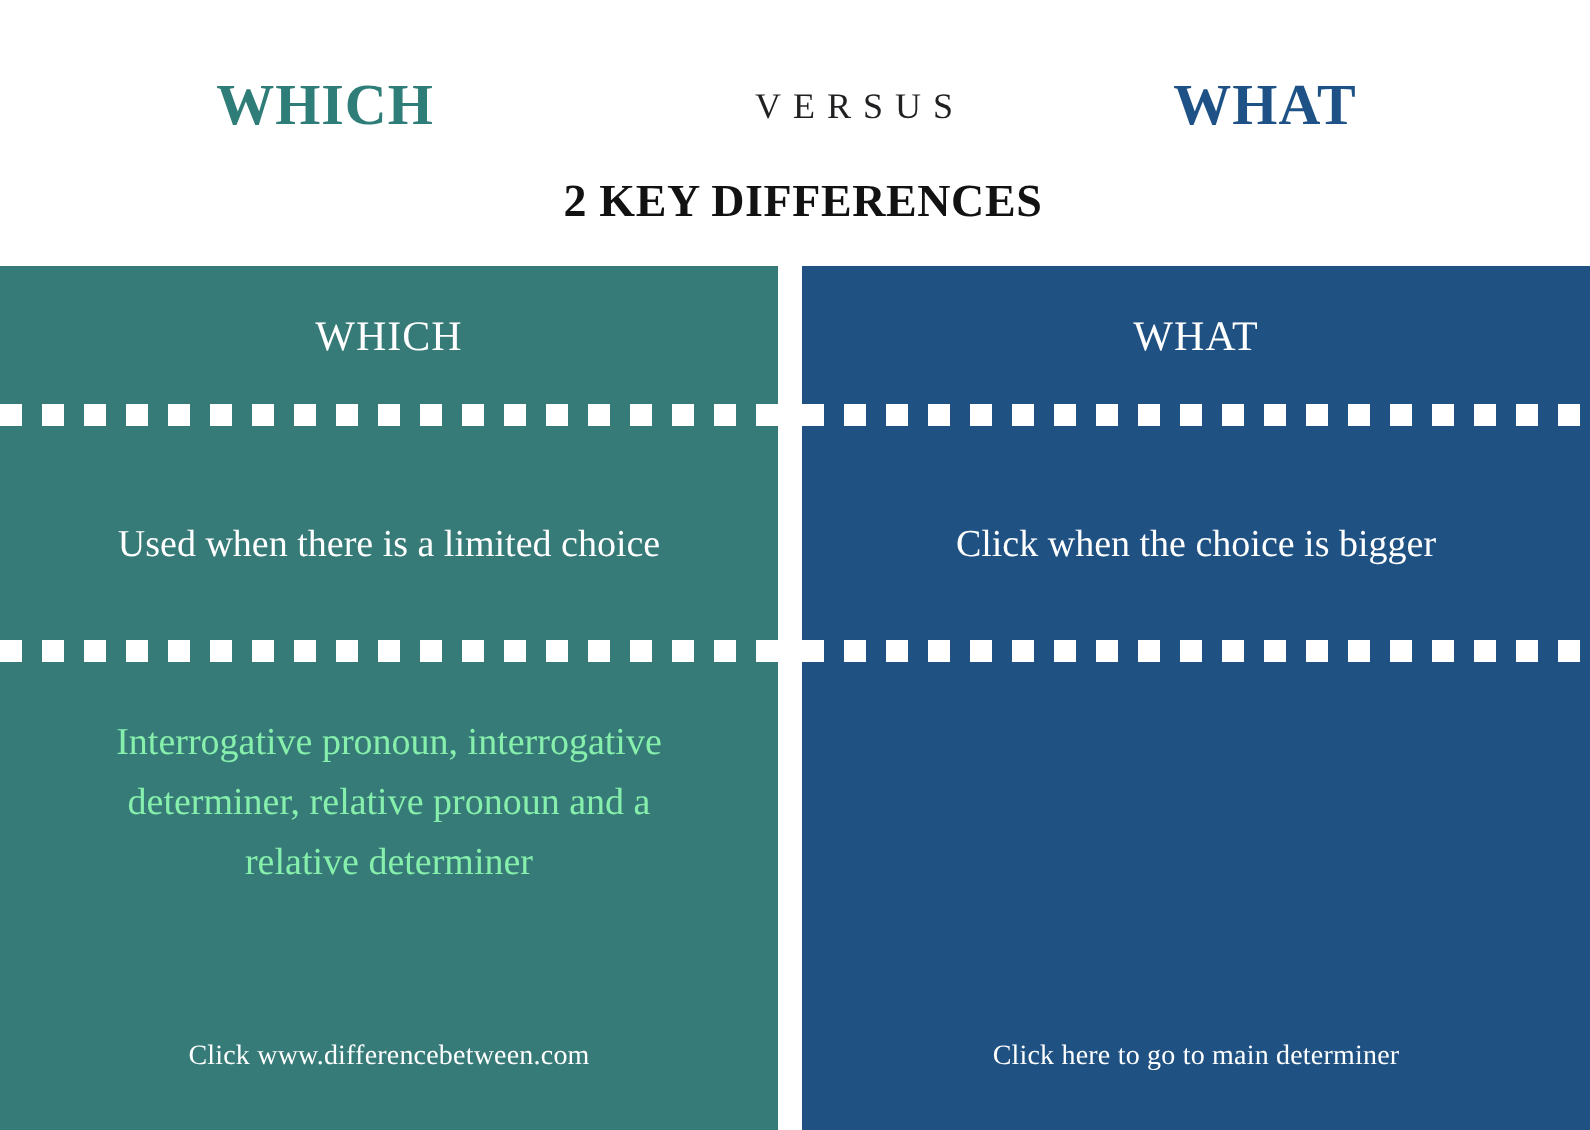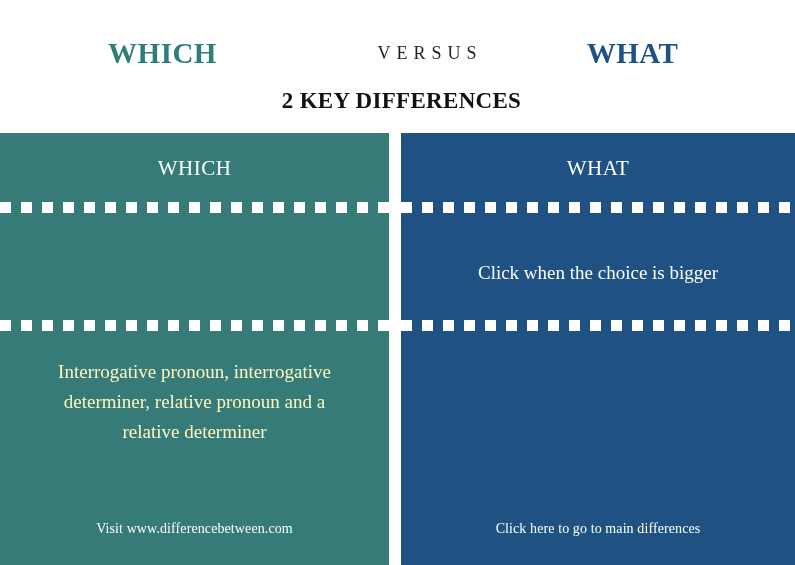--- a/index.html
+++ b/index.html
@@ -146,21 +146,21 @@
     top: 206px;
     left: 0;
     width: 100%;
     box-sizing: border-box;
     padding: 18px 40px 0 40px;
   }
   .row-3 .cell-text {
     font-size: 19px;
     line-height: 1.58;
     text-align: center;
-    color: #fef9c3;
+    color: #86efac;
   }
 
   .footer-note {
     position: absolute;
     left: 0;
     bottom: 28px;
     width: 100%;
     text-align: center;
     font-size: 14px;
     color: #ffffff;
@@ -180,39 +180,42 @@
 
   <div class="subtitle">2 KEY DIFFERENCES</div>
 
   <div class="panels">
 
     <div class="panel panel-left">
       <div class="panel-title">WHICH</div>
 
       <div class="sep sep-1"></div>
 
+      <div class="row-2">
+        <div class="cell-text">Used when there is a limited choice</div>
+      </div>
 
       <div class="sep sep-2"></div>
 
       <div class="row-3">
         <div class="cell-text">Interrogative pronoun, interrogative determiner, relative pronoun and a relative determiner</div>
       </div>
 
-      <div class="footer-note">Visit www.differencebetween.com</div>
+      <div class="footer-note">Click www.differencebetween.com</div>
     </div>
 
     <div class="panel panel-right">
       <div class="panel-title">WHAT</div>
 
       <div class="sep sep-1"></div>
 
       <div class="row-2">
         <div class="cell-text">Click when the choice is bigger</div>
       </div>
 
       <div class="sep sep-2"></div>
 
 
-      <div class="footer-note">Click here to go to main differences</div>
+      <div class="footer-note">Click here to go to main determiner</div>
     </div>
 
   </div>
 </div>
 
 </body></html>

